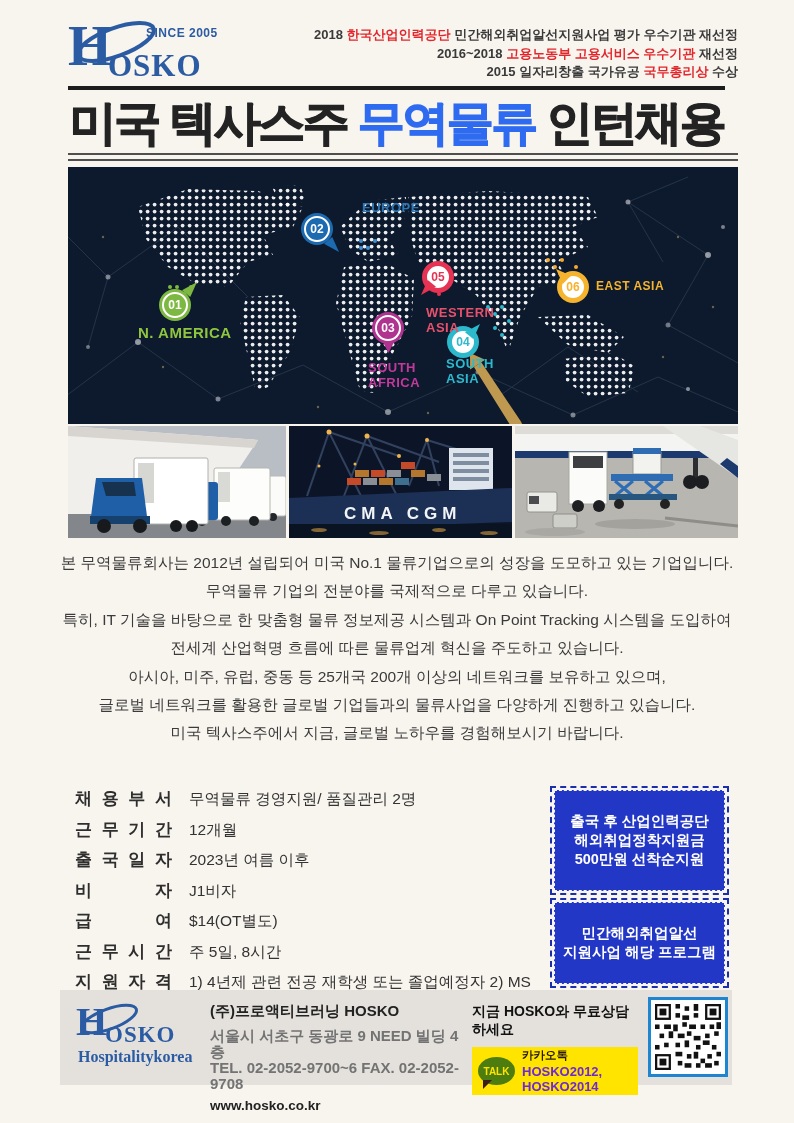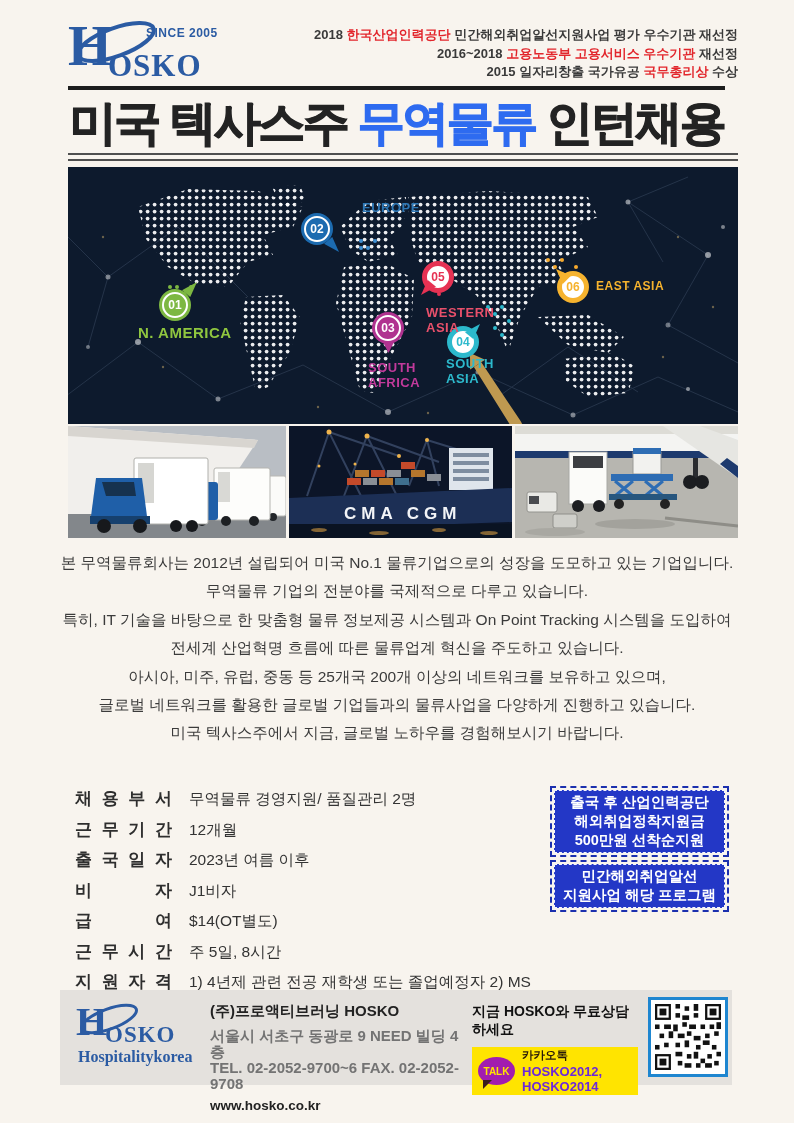--- a/index.html
+++ b/index.html
@@ -69,41 +69,41 @@
   .dlabel { width:97px; font-size:17px; font-weight:bold; color:#2e2e2e;
             text-align:justify; text-align-last:justify; flex:none; }
   .dvalue { margin-left:17px; font-size:15.5px; font-weight:500; color:#333; line-height:22px; }
   .dvalue .v2 { display:block; }
 
   
   .badges { position:absolute; left:550px; top:786px; width:179px; }
   .badge { border:2px dashed #1b2fae; padding:2px; margin-bottom:3px; }
   .badge .in { background:#2337c6; border:1.5px dashed rgba(255,255,255,.95);
                color:#fff; text-align:center; font-size:14.5px; font-weight:bold;
-               line-height:19px; padding:2px 2px; }
+               line-height:19px; padding:21px 2px; }
 
   
   .footer { position:absolute; left:60px; top:990px; width:672px; height:95px;
             background:#e4e1dd; }
   .flogo { position:absolute; left:16px; top:14px; width:150px; height:66px; }
   .flogo .h { position:absolute; left:0; top:-2px; font-family:"Liberation Serif", serif;
               font-weight:bold; font-size:40px; color:#2b5ba3; line-height:1; }
   .flogo .osko { position:absolute; left:29px; top:18px; font-family:"Liberation Serif", serif;
               font-weight:bold; font-size:23px; color:#2b5ba3; letter-spacing:1px; }
   .flogo .sub { position:absolute; left:2px; top:44px; font-family:"Liberation Serif", serif;
               font-weight:bold; font-size:16px; color:#2b5ba3; }
   .finfo { position:absolute; left:150px; top:12px; width:250px; }
   .finfo .co { font-size:15px; font-weight:bold; color:#222; }
   .finfo .addr { margin-top:7px; font-size:15px; color:#737373; line-height:16px;font-weight:bold; }
   .finfo .web { margin-top:6px; font-size:13.5px; font-weight:bold; color:#222; }
   .fconsult { position:absolute; left:412px; top:13px; width:166px; }
   .fconsult .t { font-size:14px; font-weight:bold; color:#111; }
   .kakao { margin-top:8px; width:166px; height:48px; background:#ffe400;
            display:flex; align-items:center; padding:0 6px; }
-  .kbubble { position:relative; width:37px; height:28px; background:#a21caf; border-radius:50%;
+  .kbubble { position:relative; width:37px; height:28px; background:#4d7c0f; border-radius:50%;
              display:flex; align-items:center; justify-content:center; flex:none; }
   .kbubble span { color:#ffe400; font-size:10px; font-weight:bold; }
   .kbubble::after { content:""; position:absolute; left:5px; bottom:-4px; width:9px; height:9px;
              background:#3a1d1d; clip-path:polygon(0 100%, 0 0, 100% 0); }
   .ktext { margin-left:7px; }
   .ktext .k1 { font-size:11.5px; font-weight:bold; color:#2a1a0a; }
   .ktext .k2 { font-size:13px; font-weight:bold; color:#6d28d9; margin-top:1px; }
   .qr { position:absolute; left:588px; top:7px; width:80px; height:80px;
         background:#fff; border:3px solid #1e86d0; padding:4px; }
 </style>

